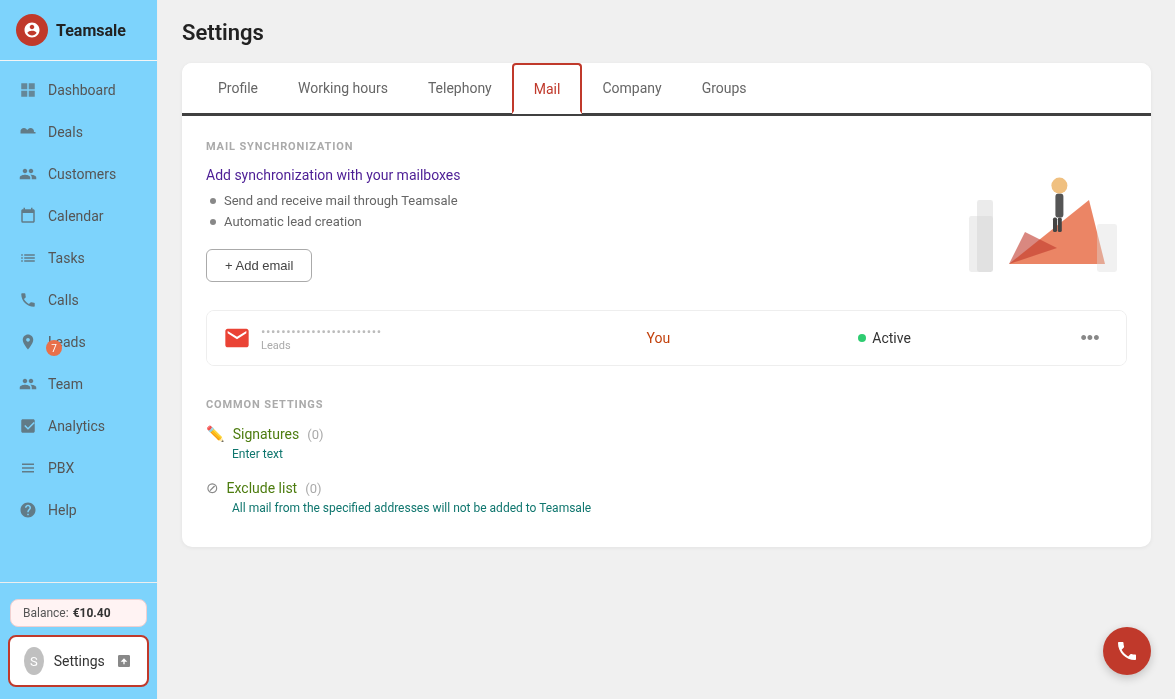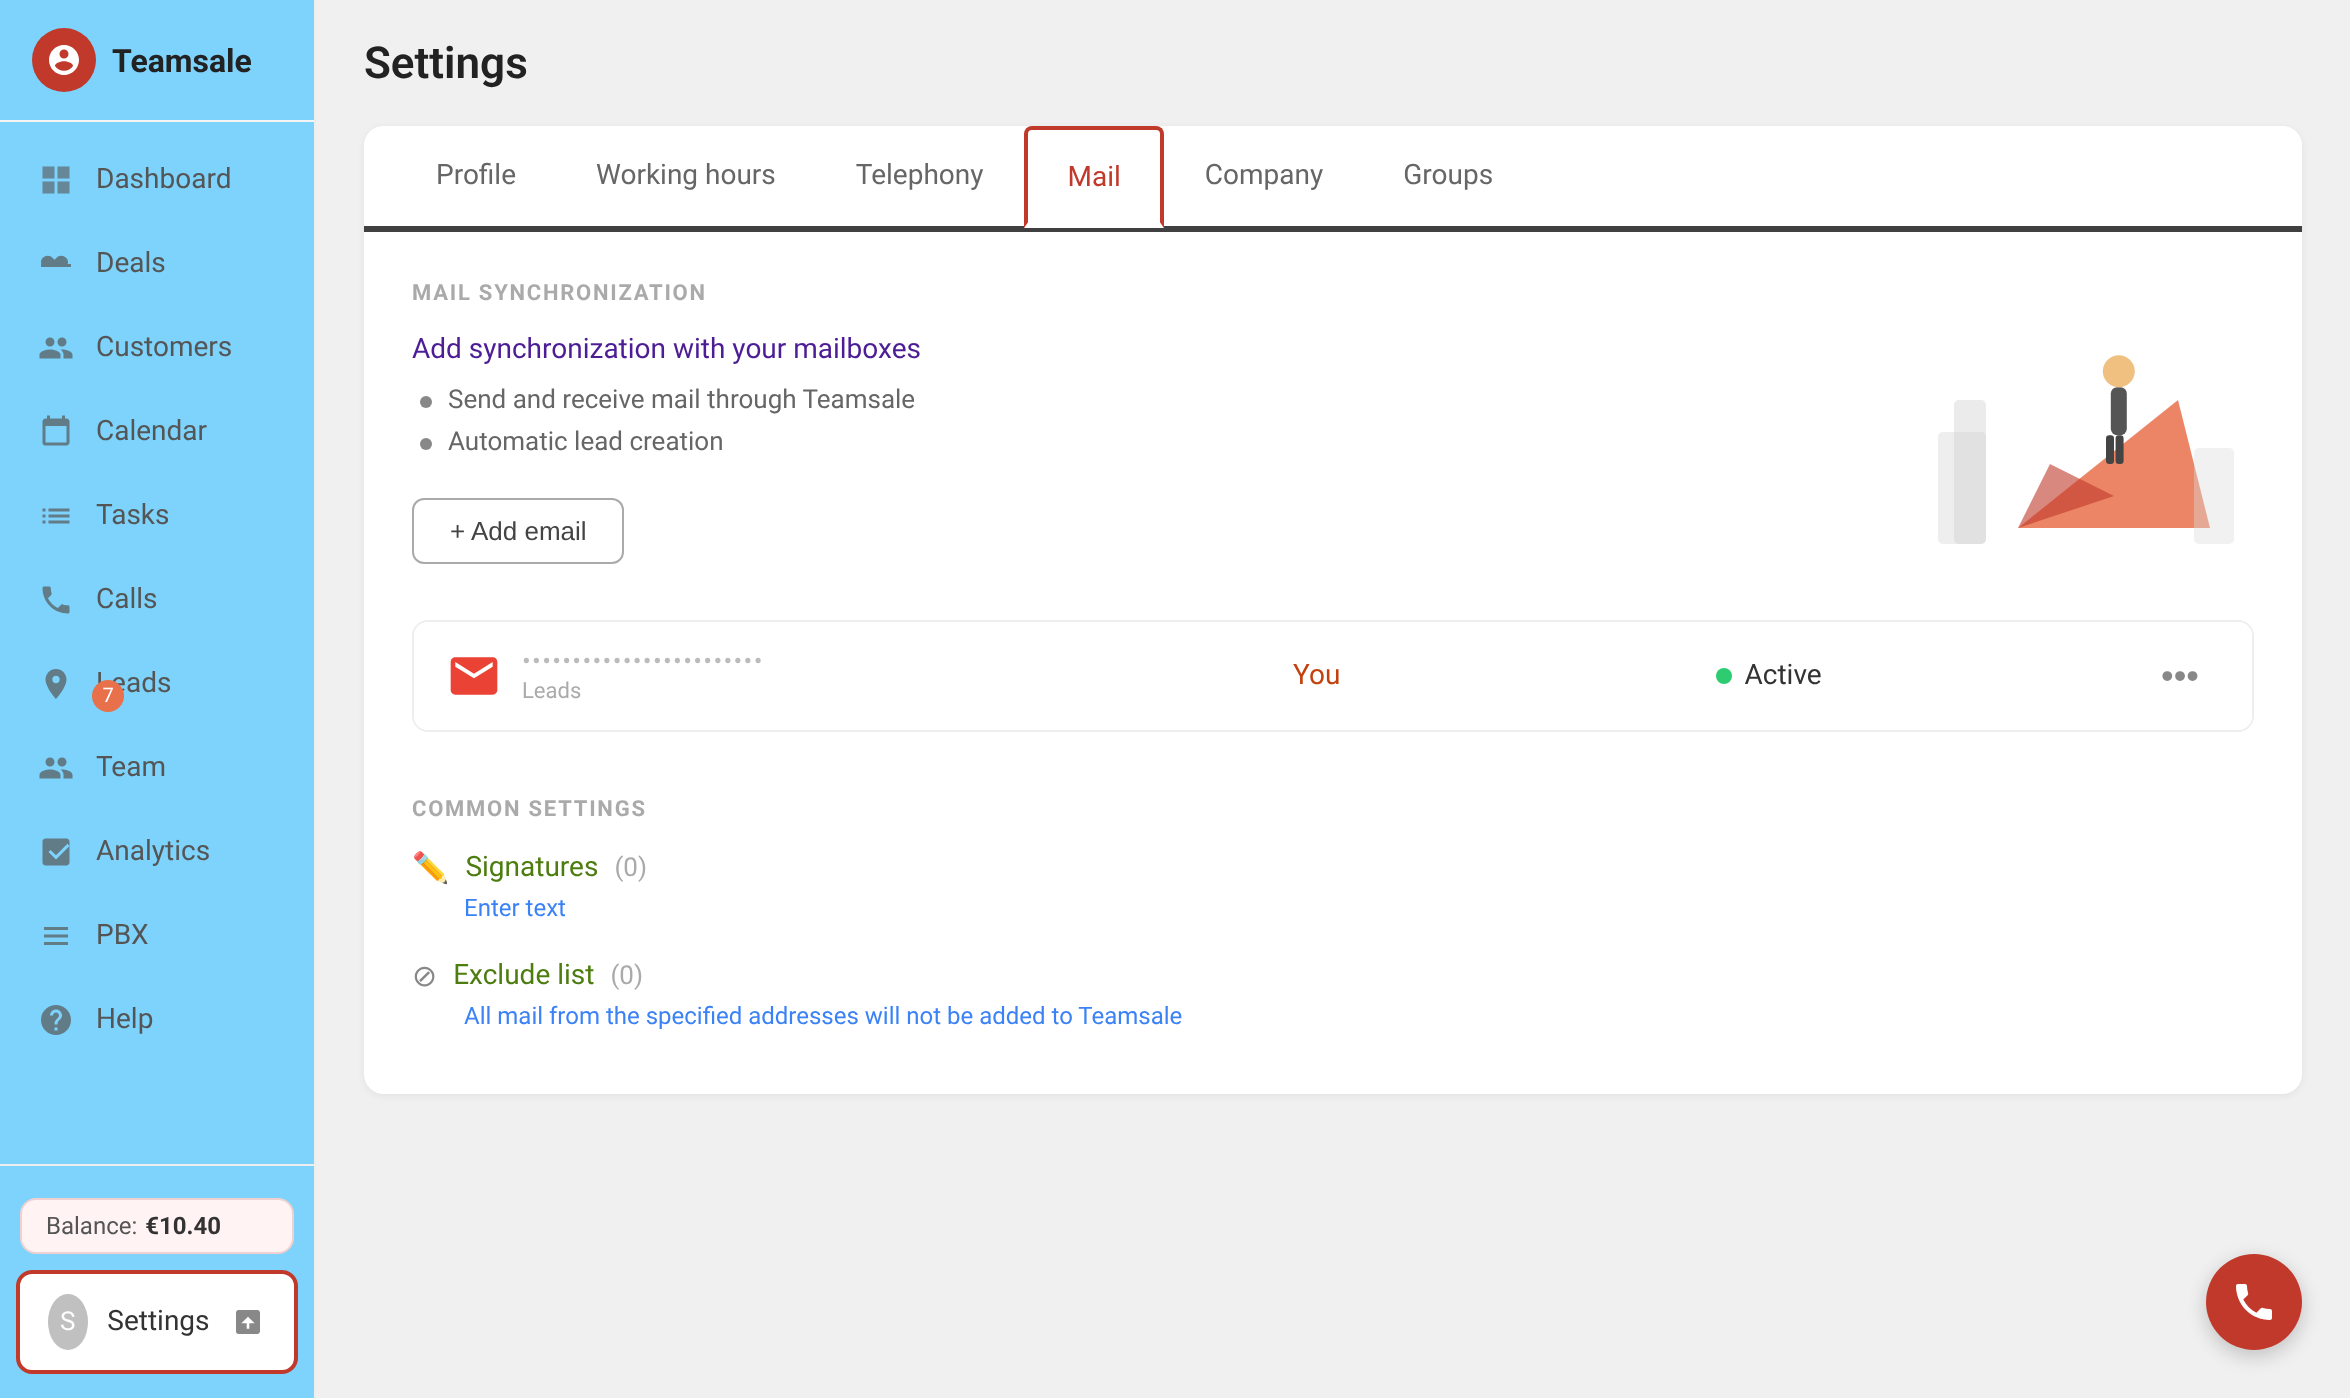--- a/index.html
+++ b/index.html
@@ -273,21 +273,21 @@
     .common-settings { margin-top: 32px; }
     .common-settings-items { display: flex; flex-direction: column; gap: 18px; }
     .setting-row { display: flex; flex-direction: column; gap: 4px; }
     .setting-row-header {
       display: flex; align-items: center; gap: 8px;
       font-size: 14px; color: #333;
     }
     .setting-icon { color: #888; font-size: 15px; }
     .setting-link { color: #4d7c0f; cursor: pointer; text-decoration: none; }
     .setting-count { color: #aaa; font-size: 13px; }
-    .setting-desc { font-size: 12px; color: #3b82f6; margin-left: 26px; }
+    .setting-desc { font-size: 12px; color: #0f766e; margin-left: 26px; }
 
     
     .phone-fab {
       position: fixed;
       bottom: 24px;
       right: 24px;
       width: 48px; height: 48px;
       border-radius: 50%;
       background: #c0392b;
       display: flex; align-items: center; justify-content: center;

